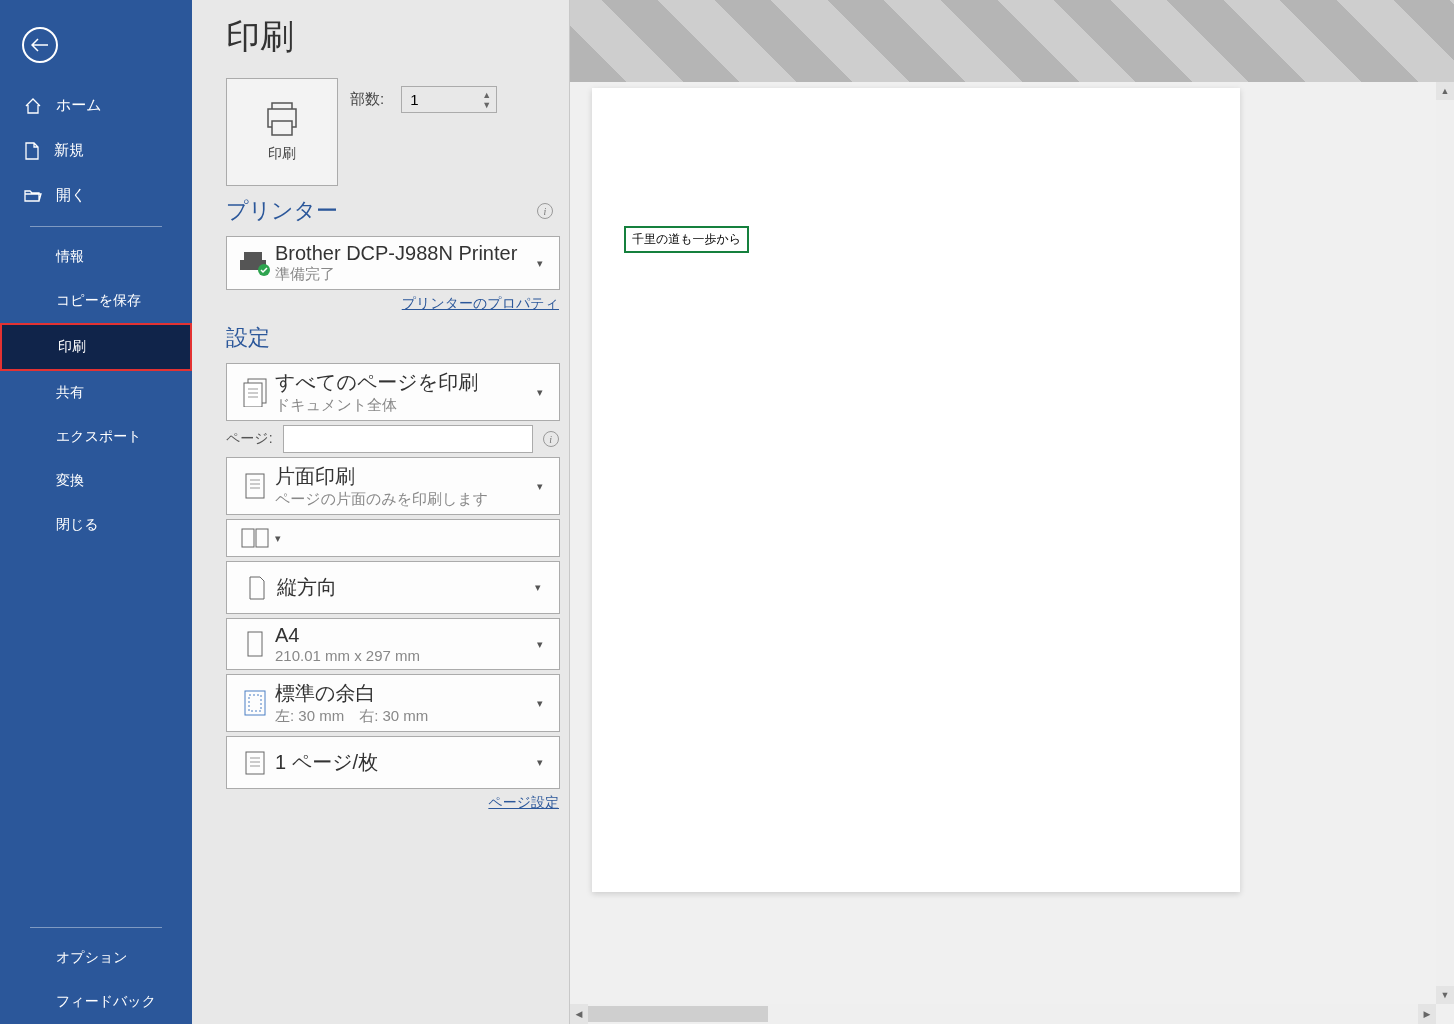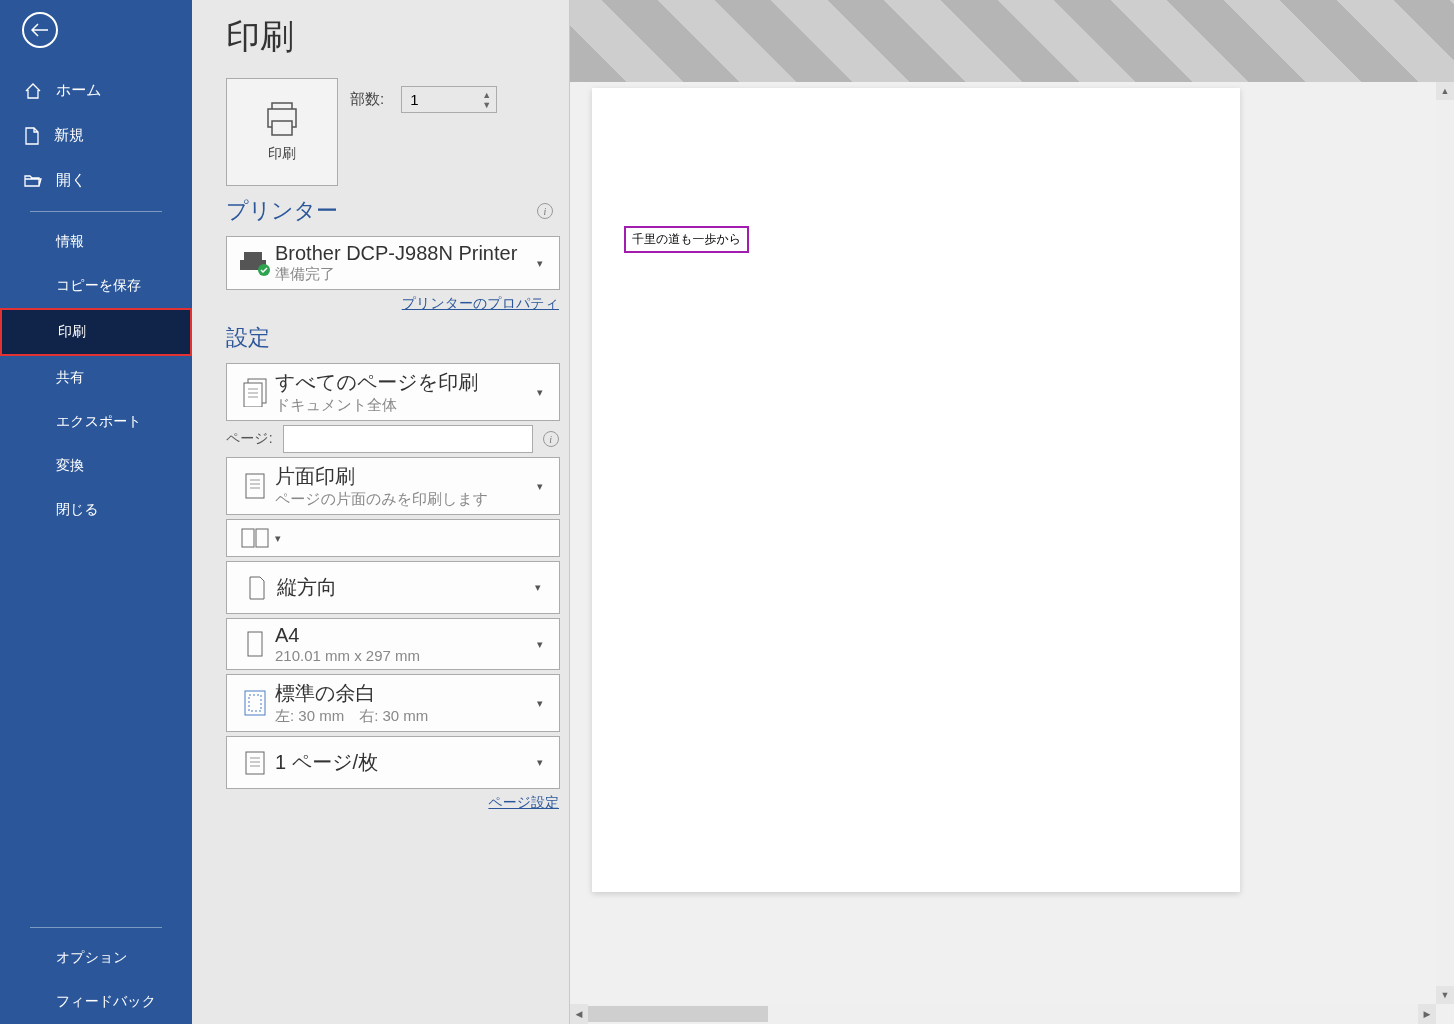--- a/index.html
+++ b/index.html
@@ -1,19 +1,19 @@
 <!DOCTYPE html>
 <html><head>
   <meta charset="utf-8">
   <style>
     * { margin: 0; padding: 0; box-sizing: border-box; font-family: 'Yu Gothic UI', 'Meiryo', sans-serif; }
     body { display: flex; width: 1454px; height: 1024px; overflow: hidden; background: #e8e8e8; }
     
     
-    .sidebar { width: 192px; background: #2b579a; color: white; display: flex; flex-direction: column; padding-top: 12px; }
+    .sidebar { width: 192px; background: #2b579a; color: white; display: flex; flex-direction: column; padding-top: 27px; }
     .back-btn { width: 36px; height: 36px; border-radius: 50%; border: 2px solid white; display: flex; align-items: center; justify-content: center; margin-left: 22px; margin-bottom: 20px; cursor: pointer; }
     .nav-item { padding: 13px 10px 13px 24px; display: flex; align-items: center; gap: 14px; cursor: pointer; font-size: 15px; }
     .nav-item.active { background: #10244a; border: 2px solid #e33232; }
     .nav-item.sub { padding-left: 56px; font-size: 14px; }
     .divider { border-top: 1px solid rgba(255,255,255,0.4); margin: 8px 30px 8px 30px; }
     .spacer { flex: 1; }
 
     
     .main { flex: 1; display: flex; position: relative; }
     .settings-panel { width: 378px; padding: 0 0 0 34px; overflow-y: auto; border-right: 1px solid #c8c8c8; }
@@ -45,21 +45,21 @@
 
     .pages-row { display: flex; align-items: center; gap: 10px; margin-bottom: 4px; }
     .pages-label { font-size: 14px; color: #555; }
     .pages-input { border: 1px solid #ababab; height: 28px; flex: 1; max-width: 250px; padding: 0 6px; }
 
     
     .preview-area { flex: 1; position: relative; background: #f0f0f0; display: flex; flex-direction: column; }
     .preview-header-img { height: 82px; background: repeating-linear-gradient(45deg, #ccc, #ccc 40px, #f0f0f0 40px, #f0f0f0 80px), repeating-radial-gradient(circle at 30% 50%, #ddd, #bbb 60px); filter: grayscale(1) contrast(0.7); }
     .preview-scroll { flex: 1; position: relative; padding: 6px 20px 6px 22px; overflow: hidden; }
     .page { background: white; width: 648px; height: 804px; box-shadow: 0 2px 6px rgba(0,0,0,0.15); position: relative; }
-    .page-text-box { position: absolute; left: 32px; top: 138px; border: 2px solid #a21caf; padding: 3px 6px; font-size: 12px; text-align: right; }
+    .page-text-box { position: absolute; left: 32px; top: 138px; border: 2px solid #15803d; padding: 3px 6px; font-size: 12px; text-align: right; }
     .vscroll { position: absolute; right: 0; top: 82px; bottom: 20px; width: 18px; background: #efefef; }
     .vscroll .arrow { height: 18px; background: #e4e4e4; display: flex; align-items: center; justify-content: center; font-size: 9px; color: #666; }
     .hscroll { position: absolute; left: 0; right: 18px; bottom: 0; height: 20px; background: #efefef; display: flex; }
     .hscroll .arrow { width: 18px; background: #e4e4e4; display: flex; align-items: center; justify-content: center; font-size: 9px; color: #666; }
     .hscroll .thumb { width: 180px; background: #cfcfcf; margin: 2px 0; }
     .hscroll .track { flex: 1; }
     .icon-svg { display: block; }
   </style>
 </head>
 <body>

